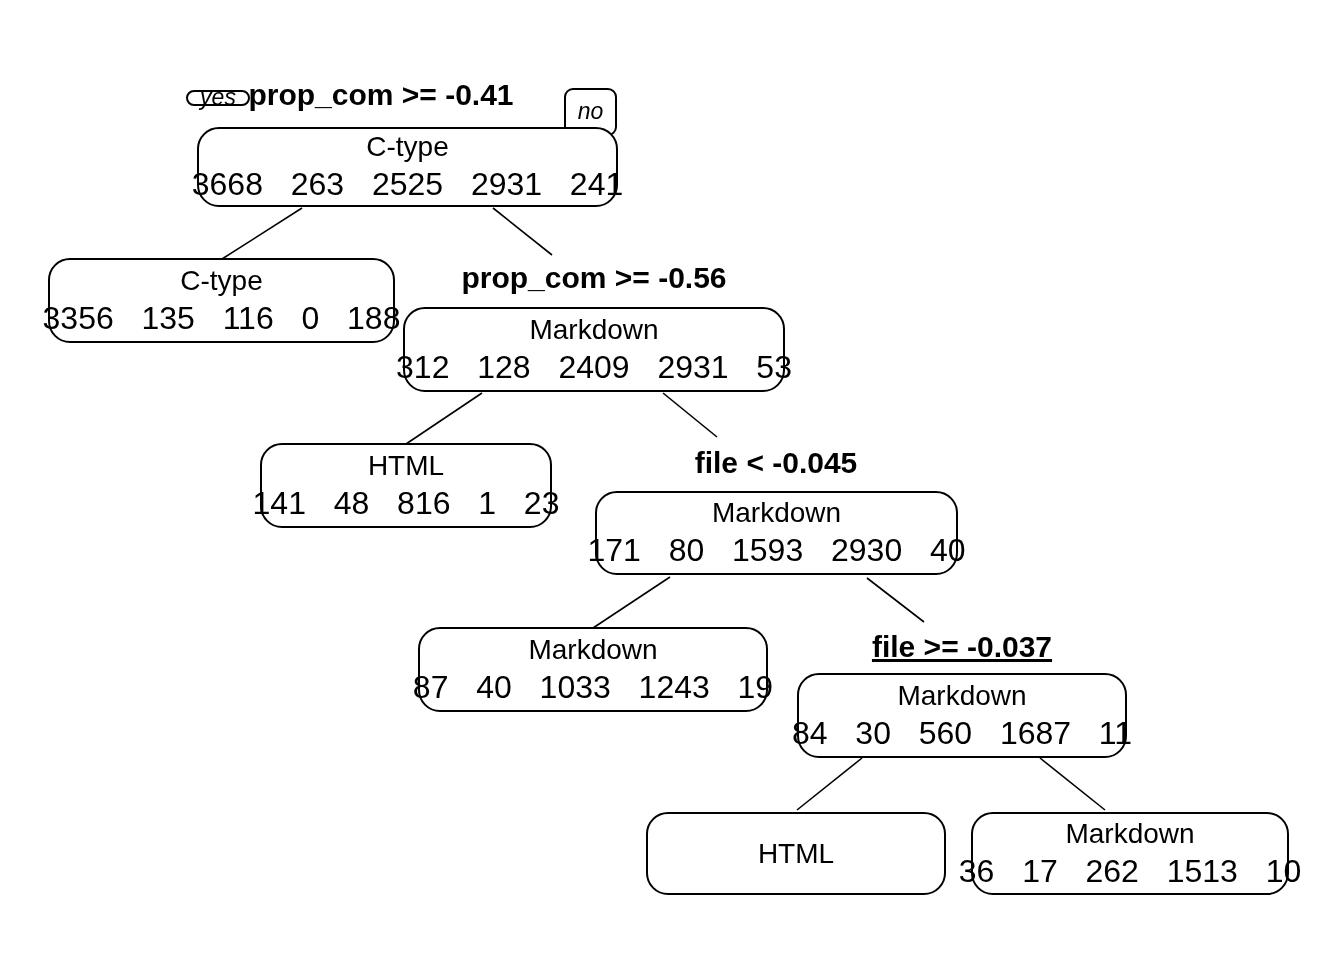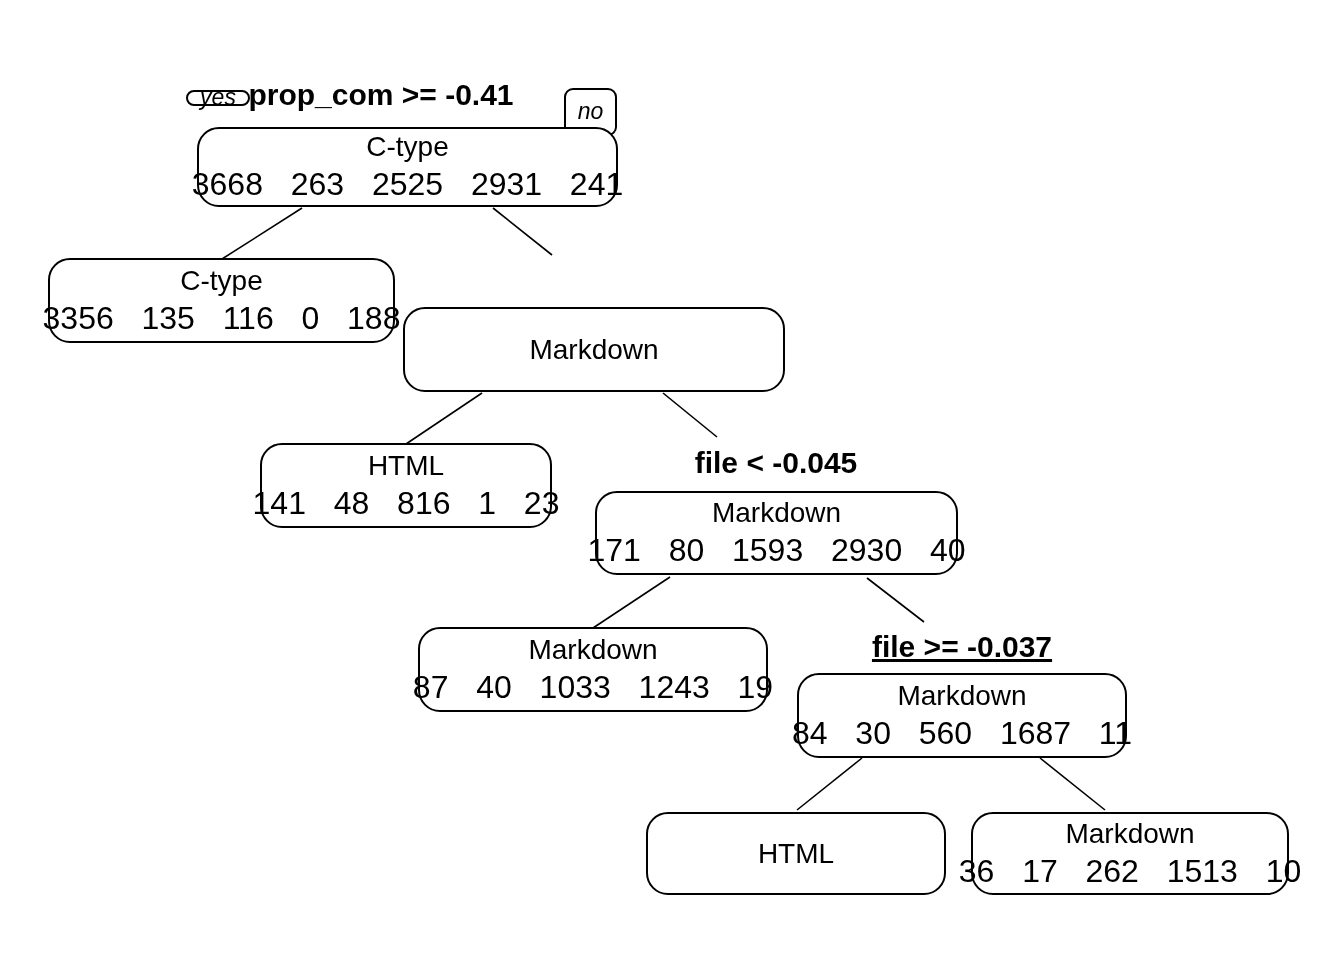--- a/index.html
+++ b/index.html
@@ -93,22 +93,24 @@
   <div class="node" style="left:197px; top:127px; width:421px; height:80px;">
     <div class="node-class">C-type</div>
     <div class="node-counts">3668  263  2525  2931  241</div>
   </div>
 
   <div class="node" style="left:48px; top:258px; width:347px; height:85px;">
     <div class="node-class">C-type</div>
     <div class="node-counts">3356  135  116  0  188</div>
   </div>
 
+  <div class="split-label" style="left:594px; top:261px;">prop_com &gt;= -0.56</div>
   <div class="node" style="left:403px; top:307px; width:382px; height:85px;">
     <div class="node-class">Markdown</div>
+    <div class="node-counts">312  128  2409  2931  53</div>
   </div>
 
   <div class="node" style="left:260px; top:443px; width:292px; height:85px;">
     <div class="node-class">HTML</div>
     <div class="node-counts">141  48  816  1  23</div>
   </div>
 
   <div class="split-label" style="left:776px; top:446px;">file &lt; -0.045</div>
   <div class="node" style="left:595px; top:491px; width:363px; height:84px;">
     <div class="node-class">Markdown</div>

